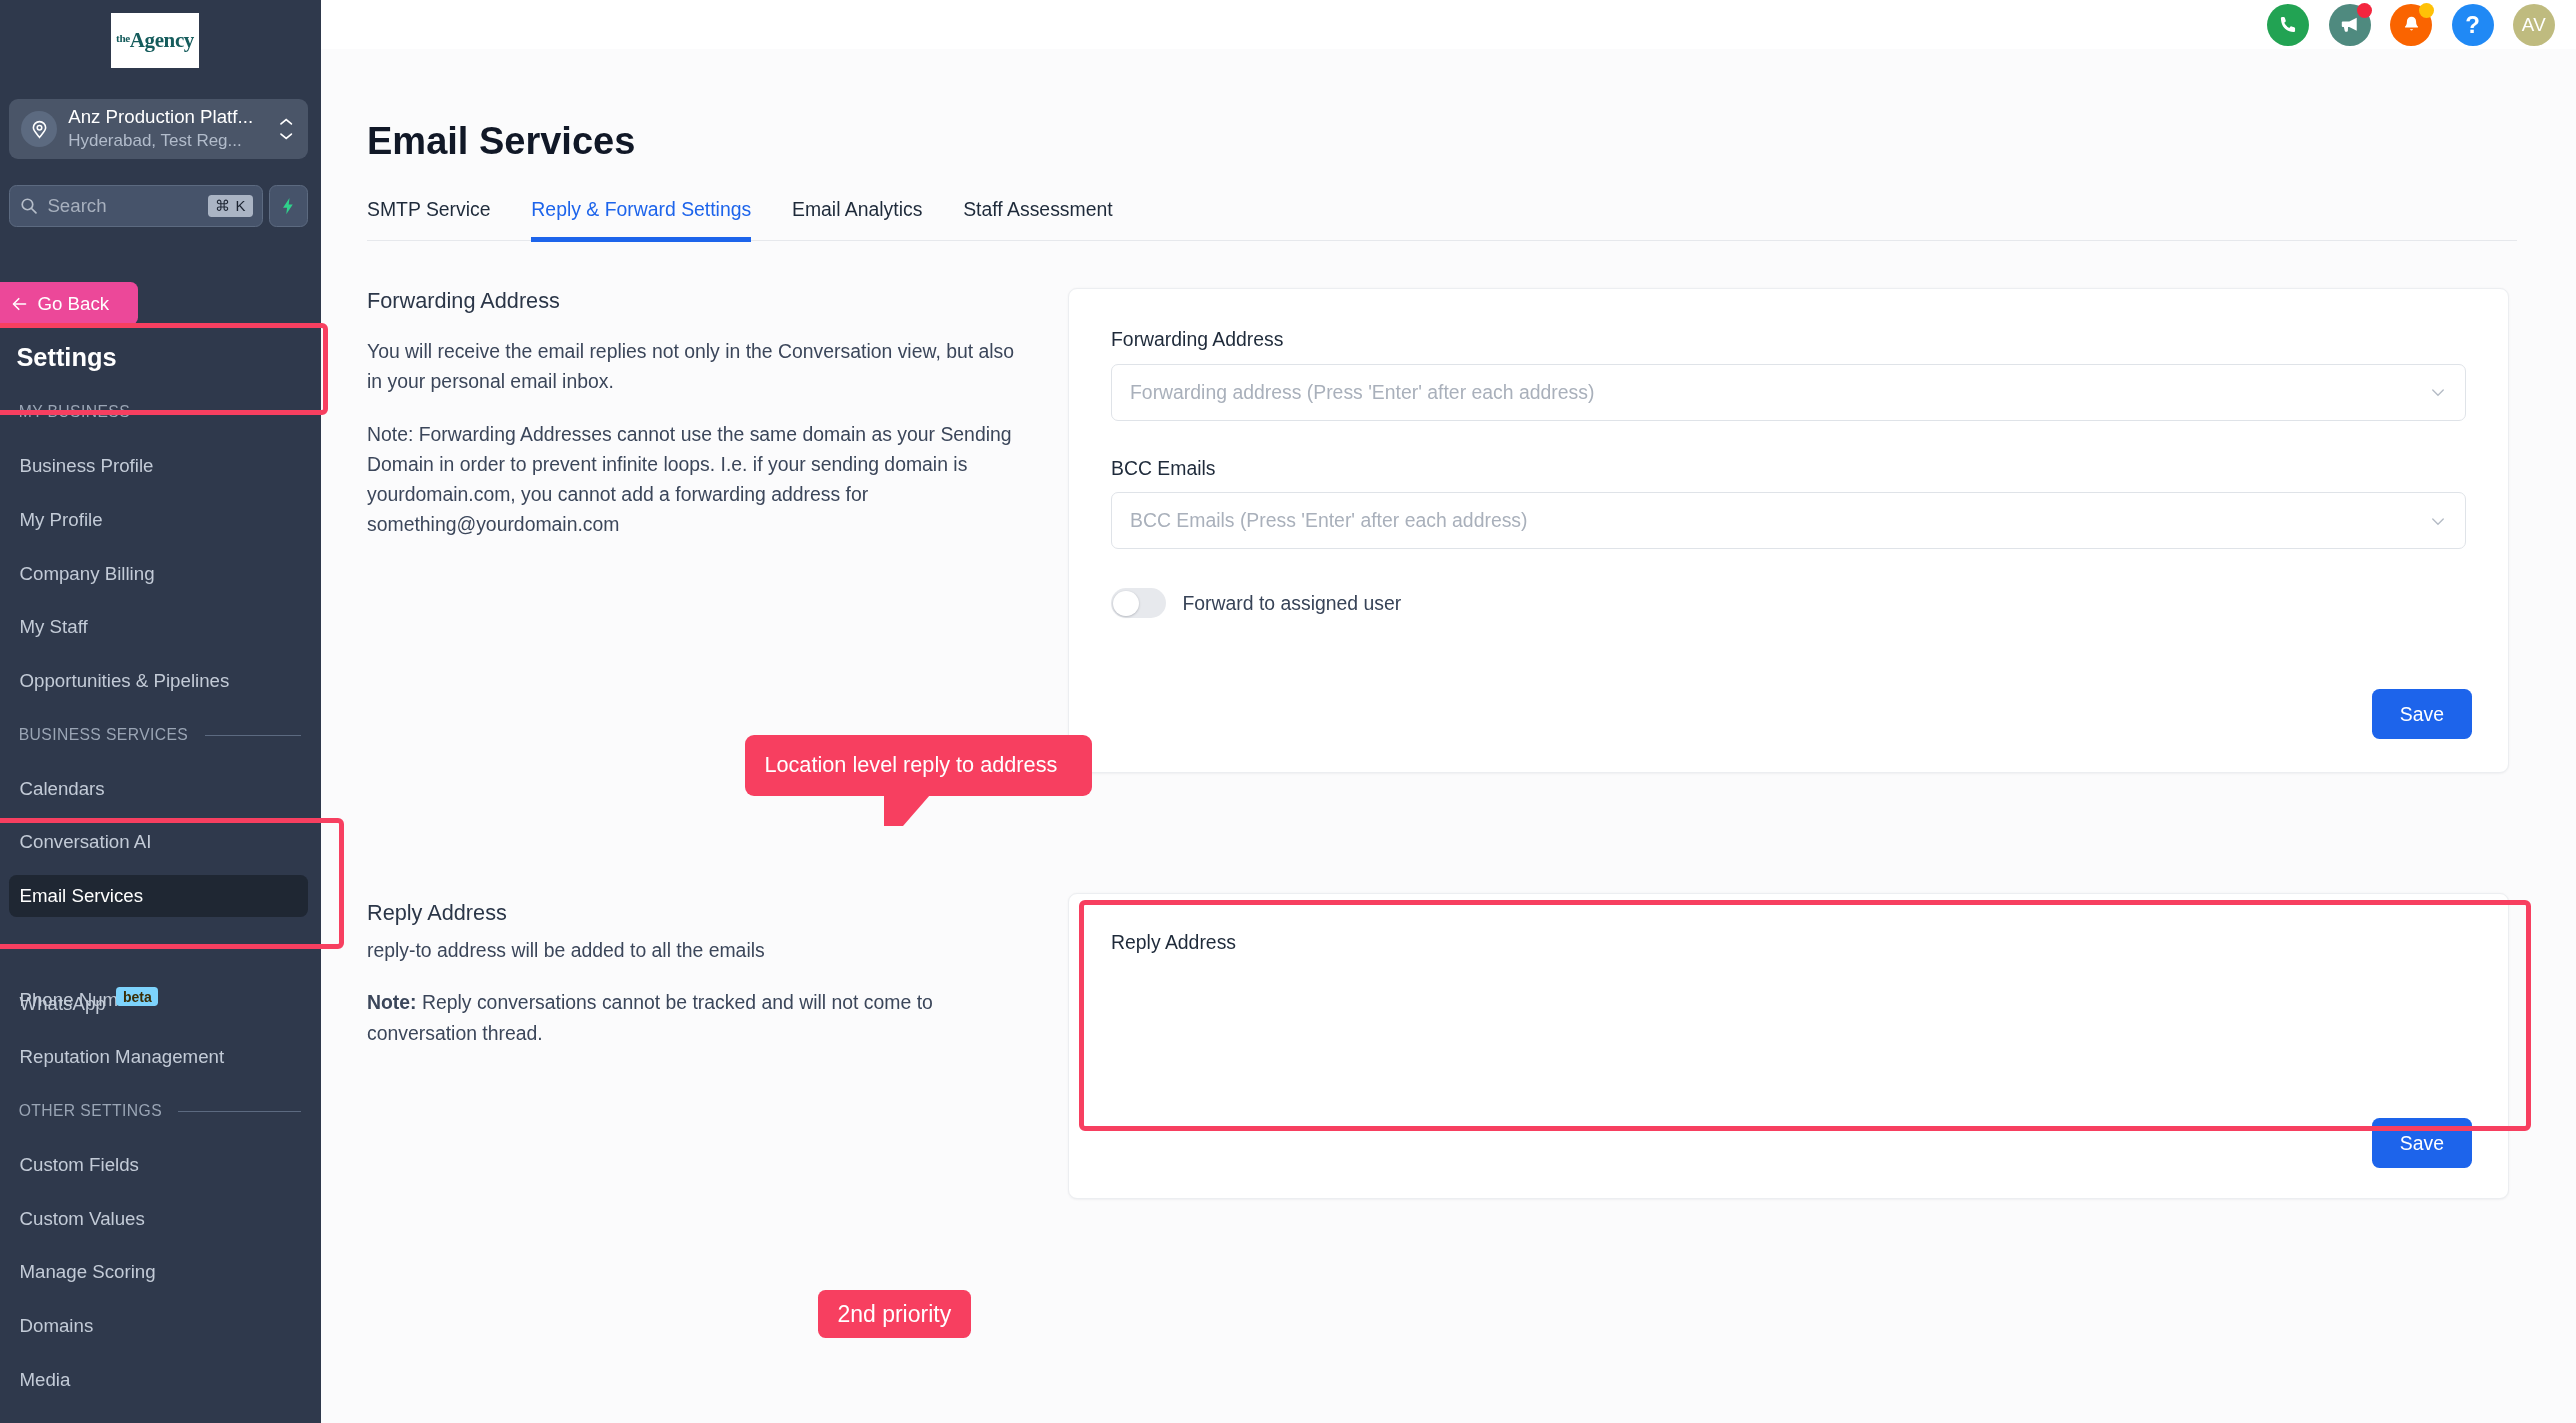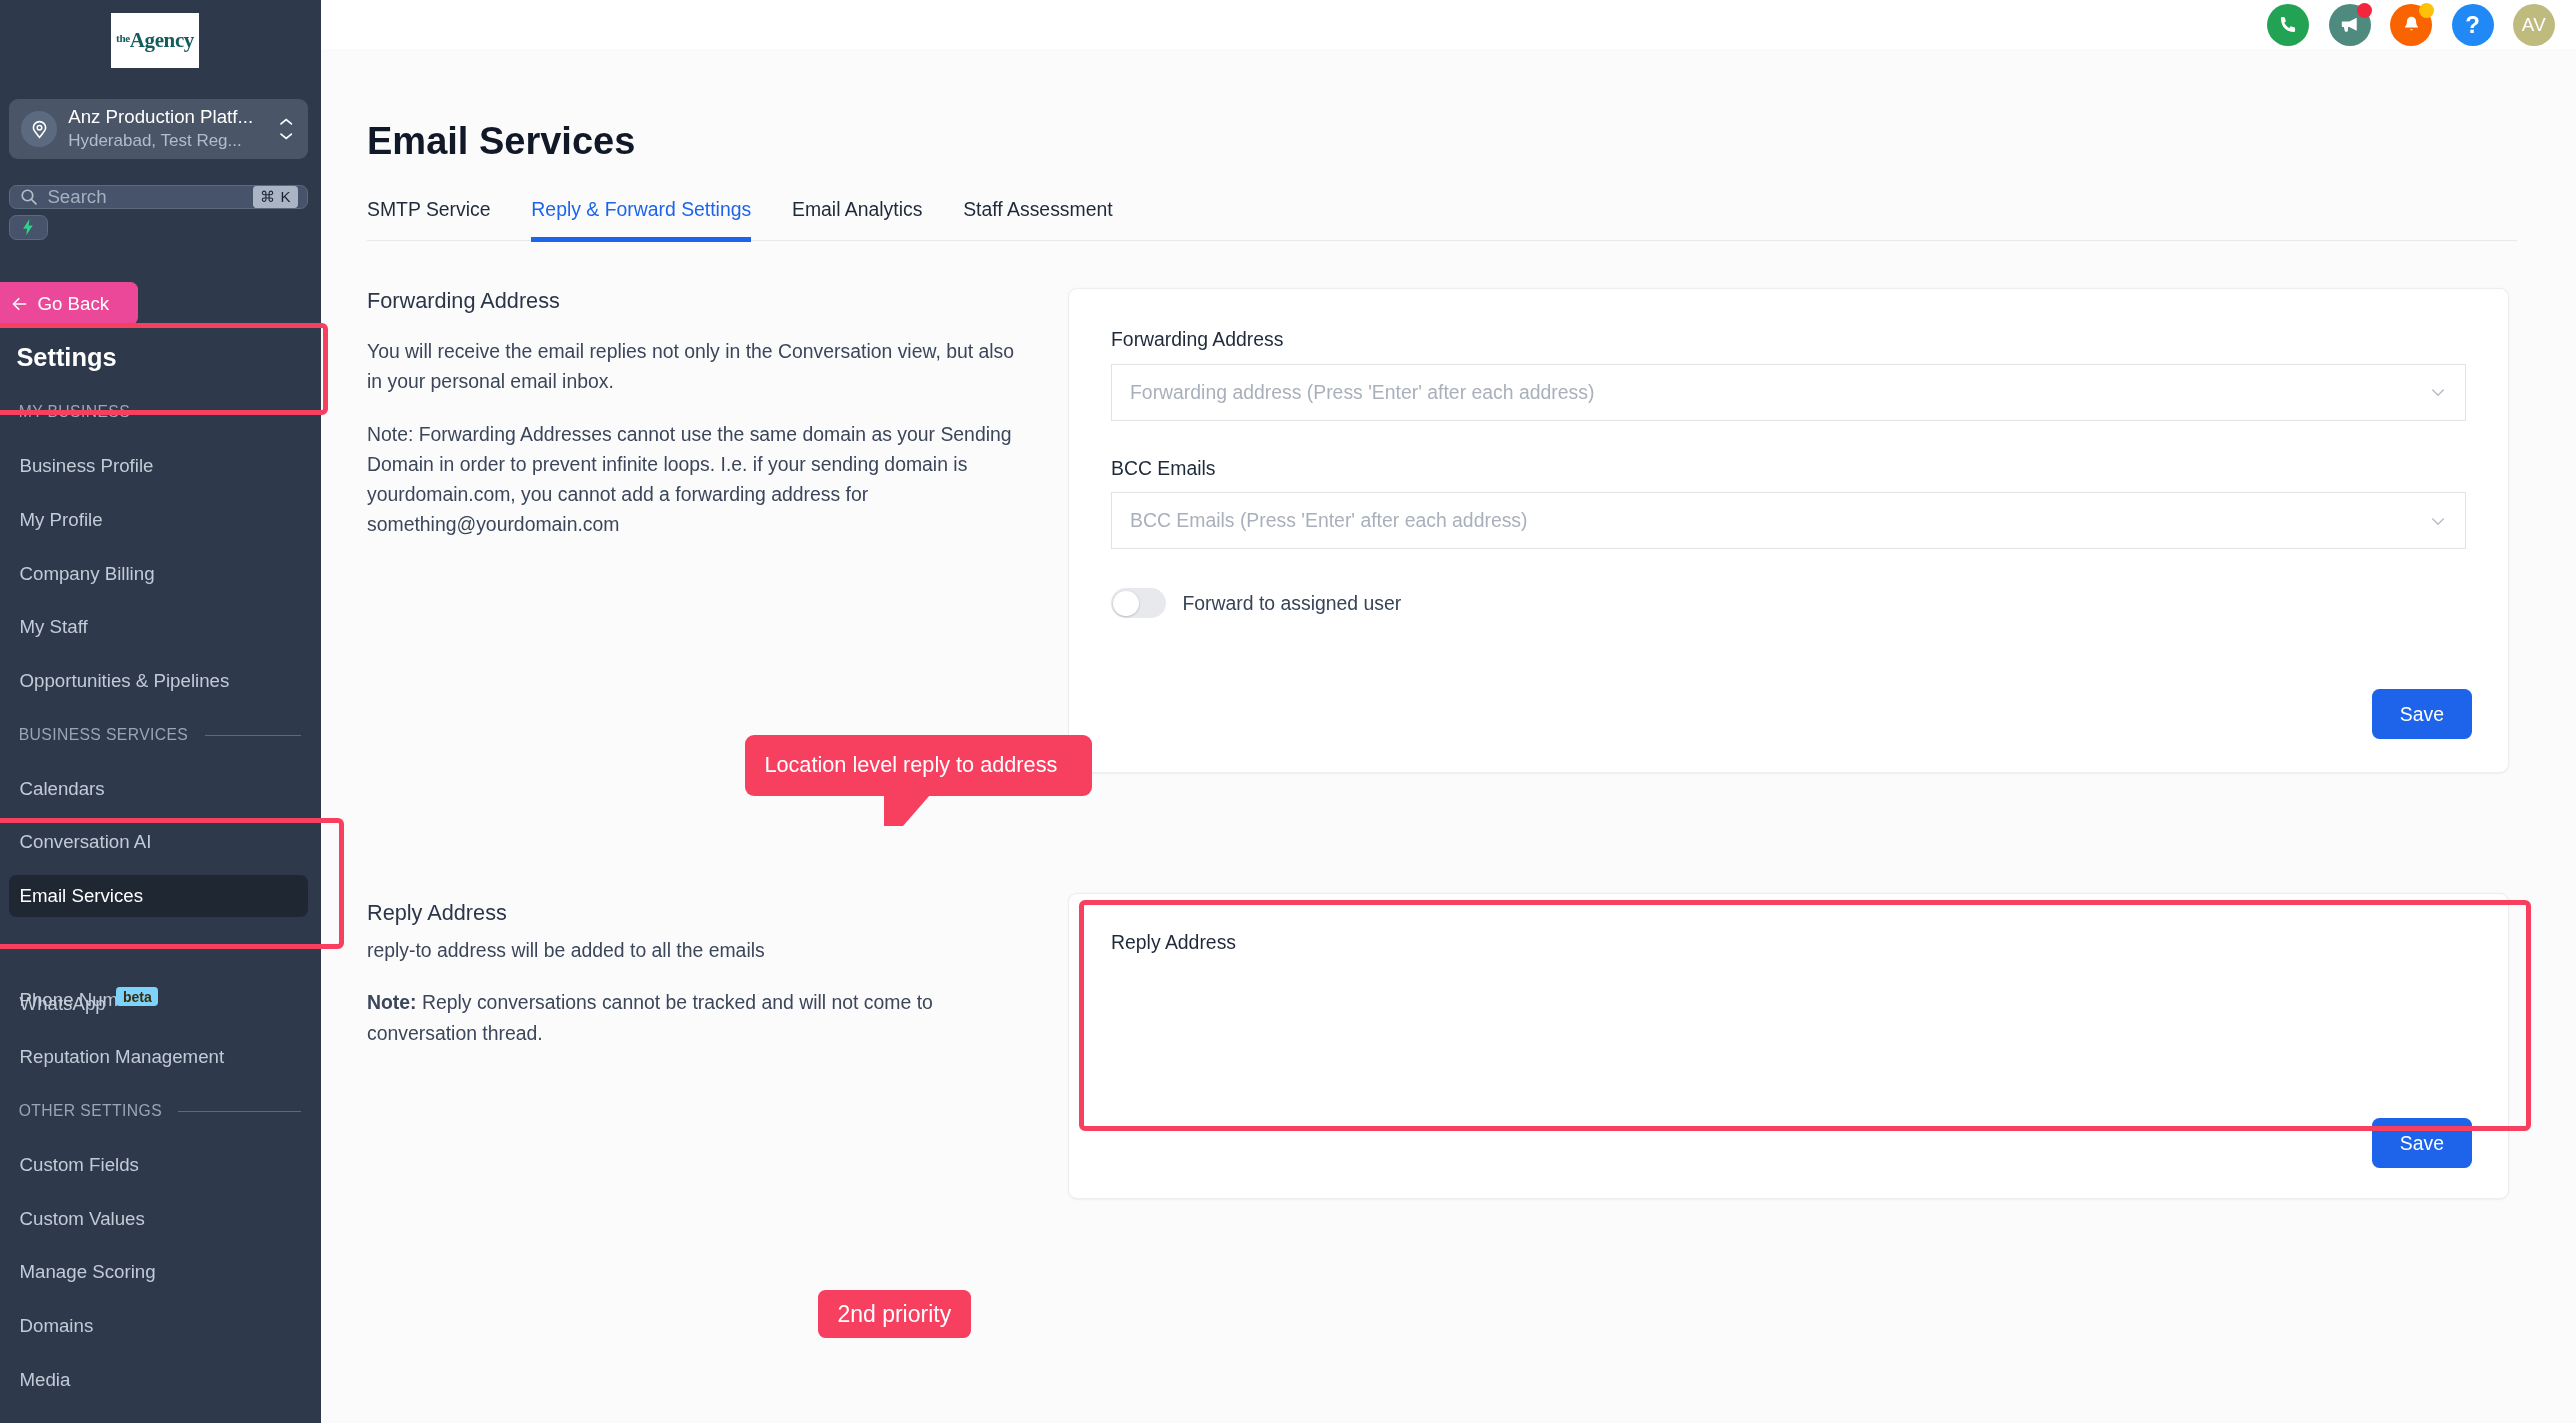--- a/index.html
+++ b/index.html
@@ -49,21 +49,21 @@
   }
   .loc-sub {
     font-size: 17px; color: #b2bccb; font-weight: 400;
     white-space: nowrap; overflow: hidden; line-height: 1.25; margin-top: 1.5px;
   }
   .loc-chev { width: 19.4px; color: #ffffff; display: flex; flex-direction: column;
               align-items: center; justify-content: center; gap: 4.5px; }
 
   .search-row {
     position: absolute; left: 9px; top: 185px;
-    width: 299px; height: 42px; display: flex; gap: 6px; flex-direction: column;
+    width: 299px; height: 42px; display: flex; gap: 6px;
   }
   .search-box {
     flex: 1 1 auto; background: #46536a; border: 0.7px solid #5b6running;
     border: 0.7px solid #5c6a80;
     border-radius: 7.5px; display: flex; align-items: center; padding: 0 9px;
   }
   .search-ico { width: 19.4px; height: 19.4px; flex: 0 0 19.4px; color: #b5bdc9; }
   .search-ph { font-size: 18.7px; color: #a7b0be; margin-left: 9px; flex: 1 1 auto; }
   .kbd {
     background: #aab4c4; color: #1b2331; border-radius: 3.7px;
@@ -161,21 +161,21 @@
   .sec-p { font-size: 19.4px; color: #3b465a; line-height: 1.55; margin-top: 22.4px; }
   .sec-p b { font-weight: 700; }
 
   .card {
     position: absolute; background: #ffffff;
     border: 0.7px solid #eceef1; border-radius: 9px;
     box-shadow: 0 0.7px 2.2px rgba(16,24,40,0.05);
   }
   .fld-label { font-size: 19.4px; color: #1e2a3a; }
   .fld {
-    height: 57px; border: 0.7px solid #dfe3e8; border-radius: 0;
+    height: 57px; border: 0.7px solid #dfe3e8; border-radius: 7px;
     background: #ffffff; display: flex; align-items: center;
     padding: 0 18px; margin-top: 12.7px;
   }
   .fld .ph { font-size: 19.4px; color: #a9b0bb; flex: 1 1 auto; }
   .fld .val { font-size: 19.4px; color: #1e2a3a; flex: 1 1 auto; }
   .fld .chev { color: #b4bbc5; font-size: 16.4px; }
 
   .toggle-row { display: flex; align-items: center; gap: 16.4px; }
   .toggle {
     width: 55px; height: 30px; border-radius: 16.4px; background: #e7e9ed;

